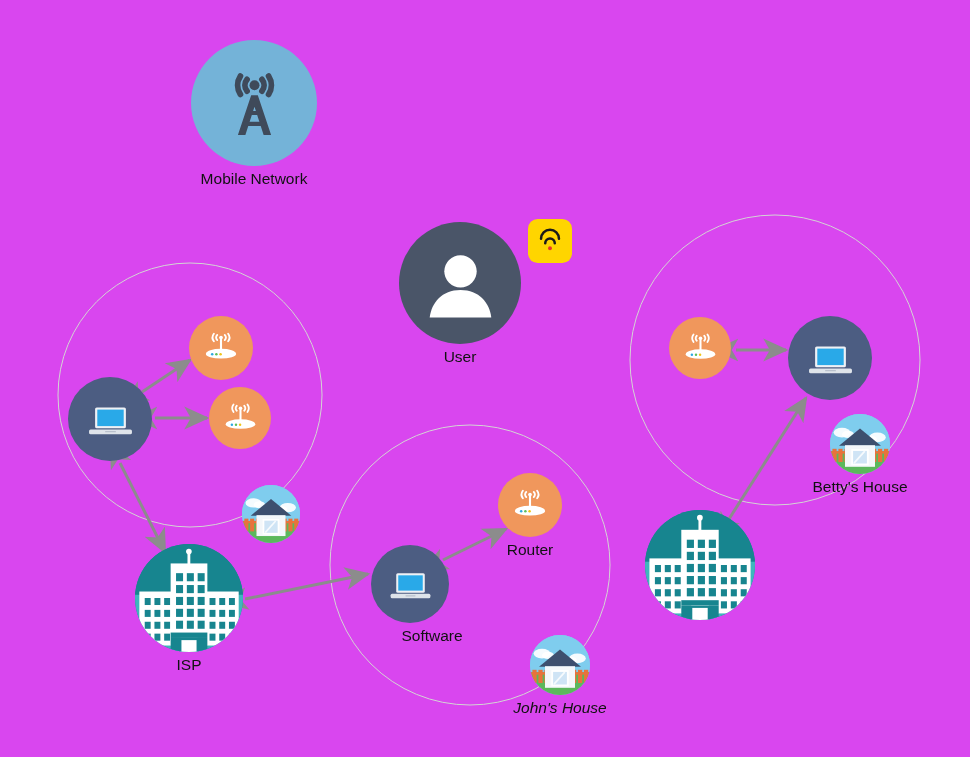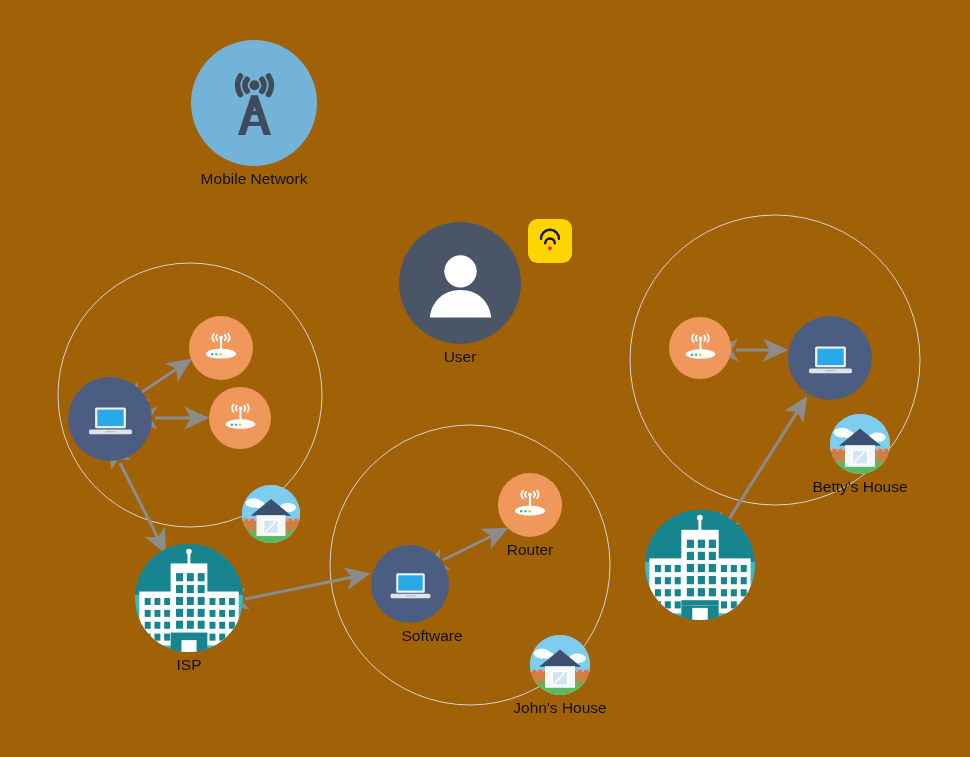--- a/index.html
+++ b/index.html
@@ -8,21 +8,21 @@
     padding: 0;
     background: #ffffff;
   }
   body {
     font-family: "Liberation Sans", sans-serif;
   }
   #canvas {
     position: relative;
     width: 970px;
     height: 757px;
-    background: #a16207;
+    background: #d946ef;
     overflow: hidden;
   }
   #edges {
     position: absolute;
     left: 0;
     top: 0;
     width: 970px;
     height: 757px;
   }
   .node {
@@ -290,21 +290,21 @@
                 <rect x="90" y="58" width="7" height="22"></rect>
                 <rect x="2" y="62" width="31" height="4"></rect>
                 <rect x="68" y="62" width="31" height="4"></rect>
               </g>
               <path d="M50 24 L85 53 L15 53 Z" fill="#3d4f6e"></path>
               <rect x="25" y="52" width="50" height="36" fill="#f4f7fa"></rect>
               <rect x="37" y="60" width="26" height="24" fill="#cfe4f5" stroke="#ffffff" stroke-width="3"></rect>
               <path d="M40 82 L58 62" stroke="#ffffff" stroke-width="3" opacity="0.8"></path>
             </svg></span>
         </div>
-        <div class="node-label" style="color: rgb(17, 17, 17);">John's House</div>
+        <div class="node-label" style="color: rgb(17, 17, 17); font-style: italic;">John's House</div>
       </div>
       <div class="node" style="left: 669px; top: 317px; width: 62px;">
         <div class="node-circle" style="width: 62px; height: 62px; background: rgb(240, 151, 92);">
           <span style="line-height: 0;"><svg width="41" height="41" viewBox="0 0 100 100" xmlns="http://www.w3.org/2000/svg">
               <g fill="none" stroke="#ffffff" stroke-width="4.5" stroke-linecap="round">
                 <path d="M33 34 A15 15 0 0 1 33 16"></path>
                 <path d="M67 34 A15 15 0 0 0 67 16"></path>
                 <path d="M41 31 A8 8 0 0 1 41 19"></path>
                 <path d="M59 31 A8 8 0 0 0 59 19"></path>
               </g>

